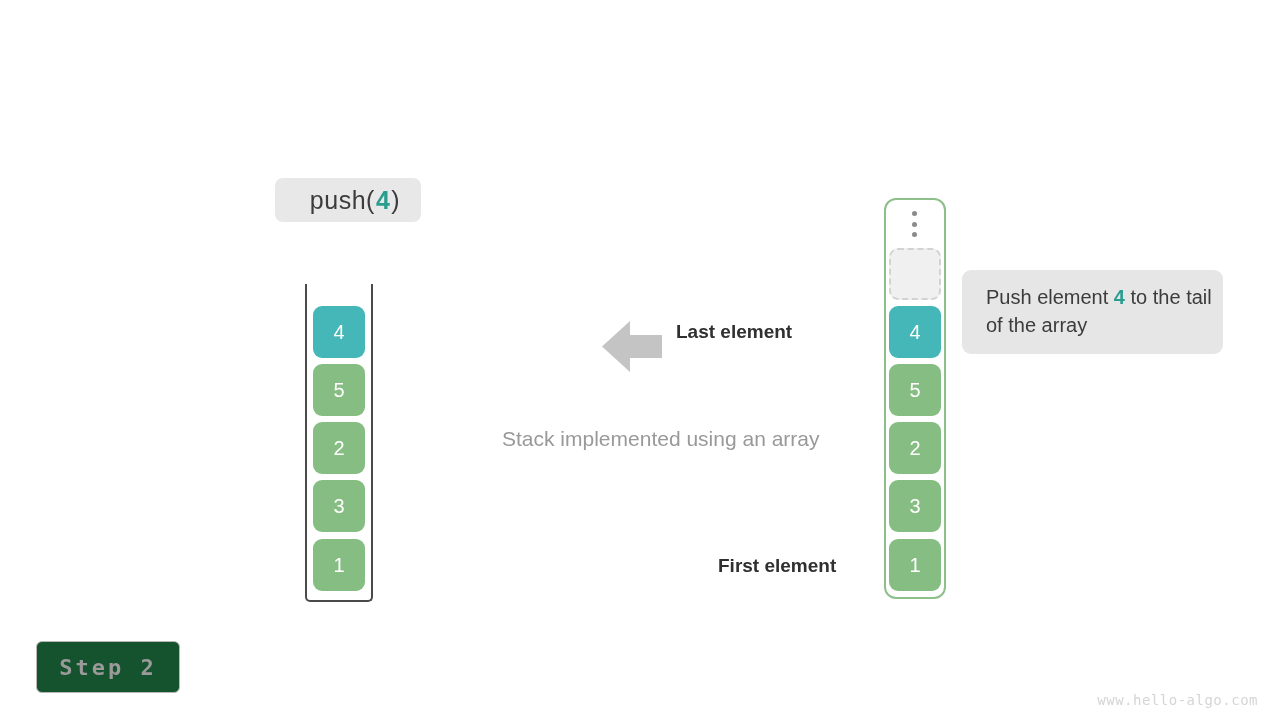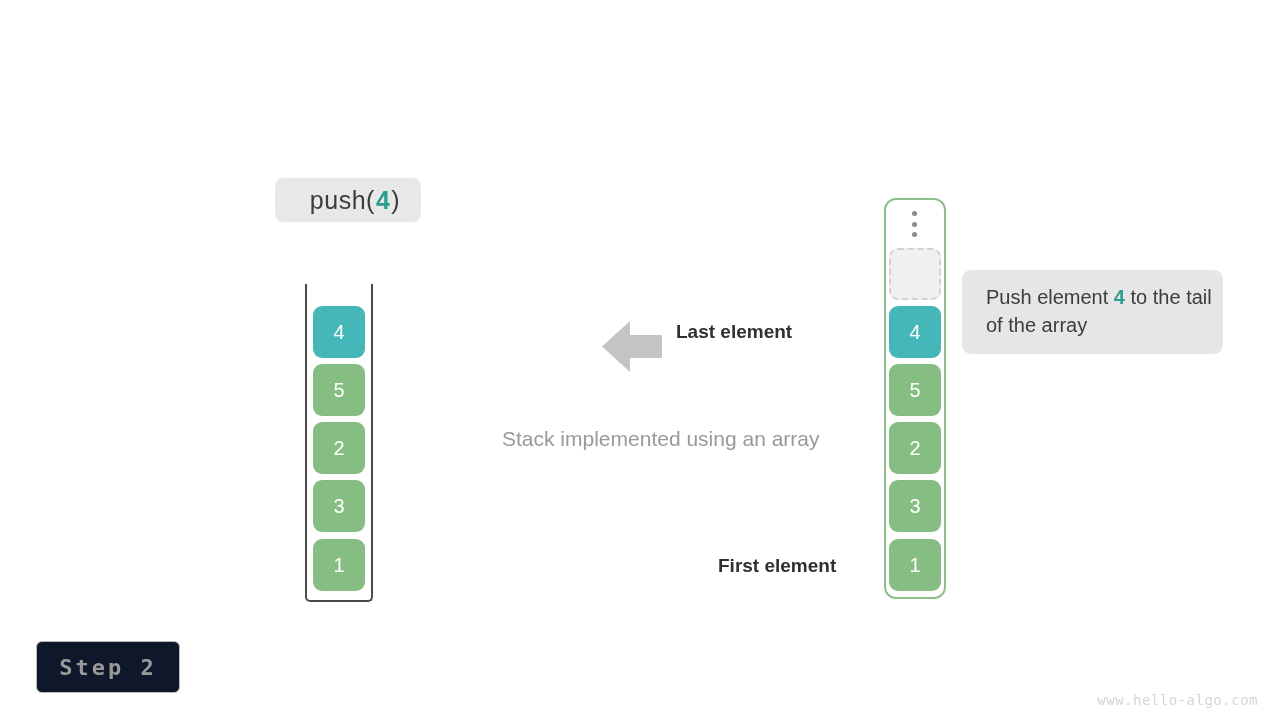--- a/index.html
+++ b/index.html
@@ -158,21 +158,21 @@
     font-weight: 700;
   }
 
   
   #step-badge {
     position: absolute;
     left: 36px;
     top: 641px;
     width: 144px;
     height: 52px;
-    background: #0f172a;
+    background: #14532d;
     border: 1px solid #b8b8b8;
     border-radius: 6px;
     box-sizing: border-box;
     display: flex;
     align-items: center;
     justify-content: center;
     font-family: "DejaVu Sans Mono", monospace;
     font-size: 22px;
     font-weight: 700;
     letter-spacing: 3px;

